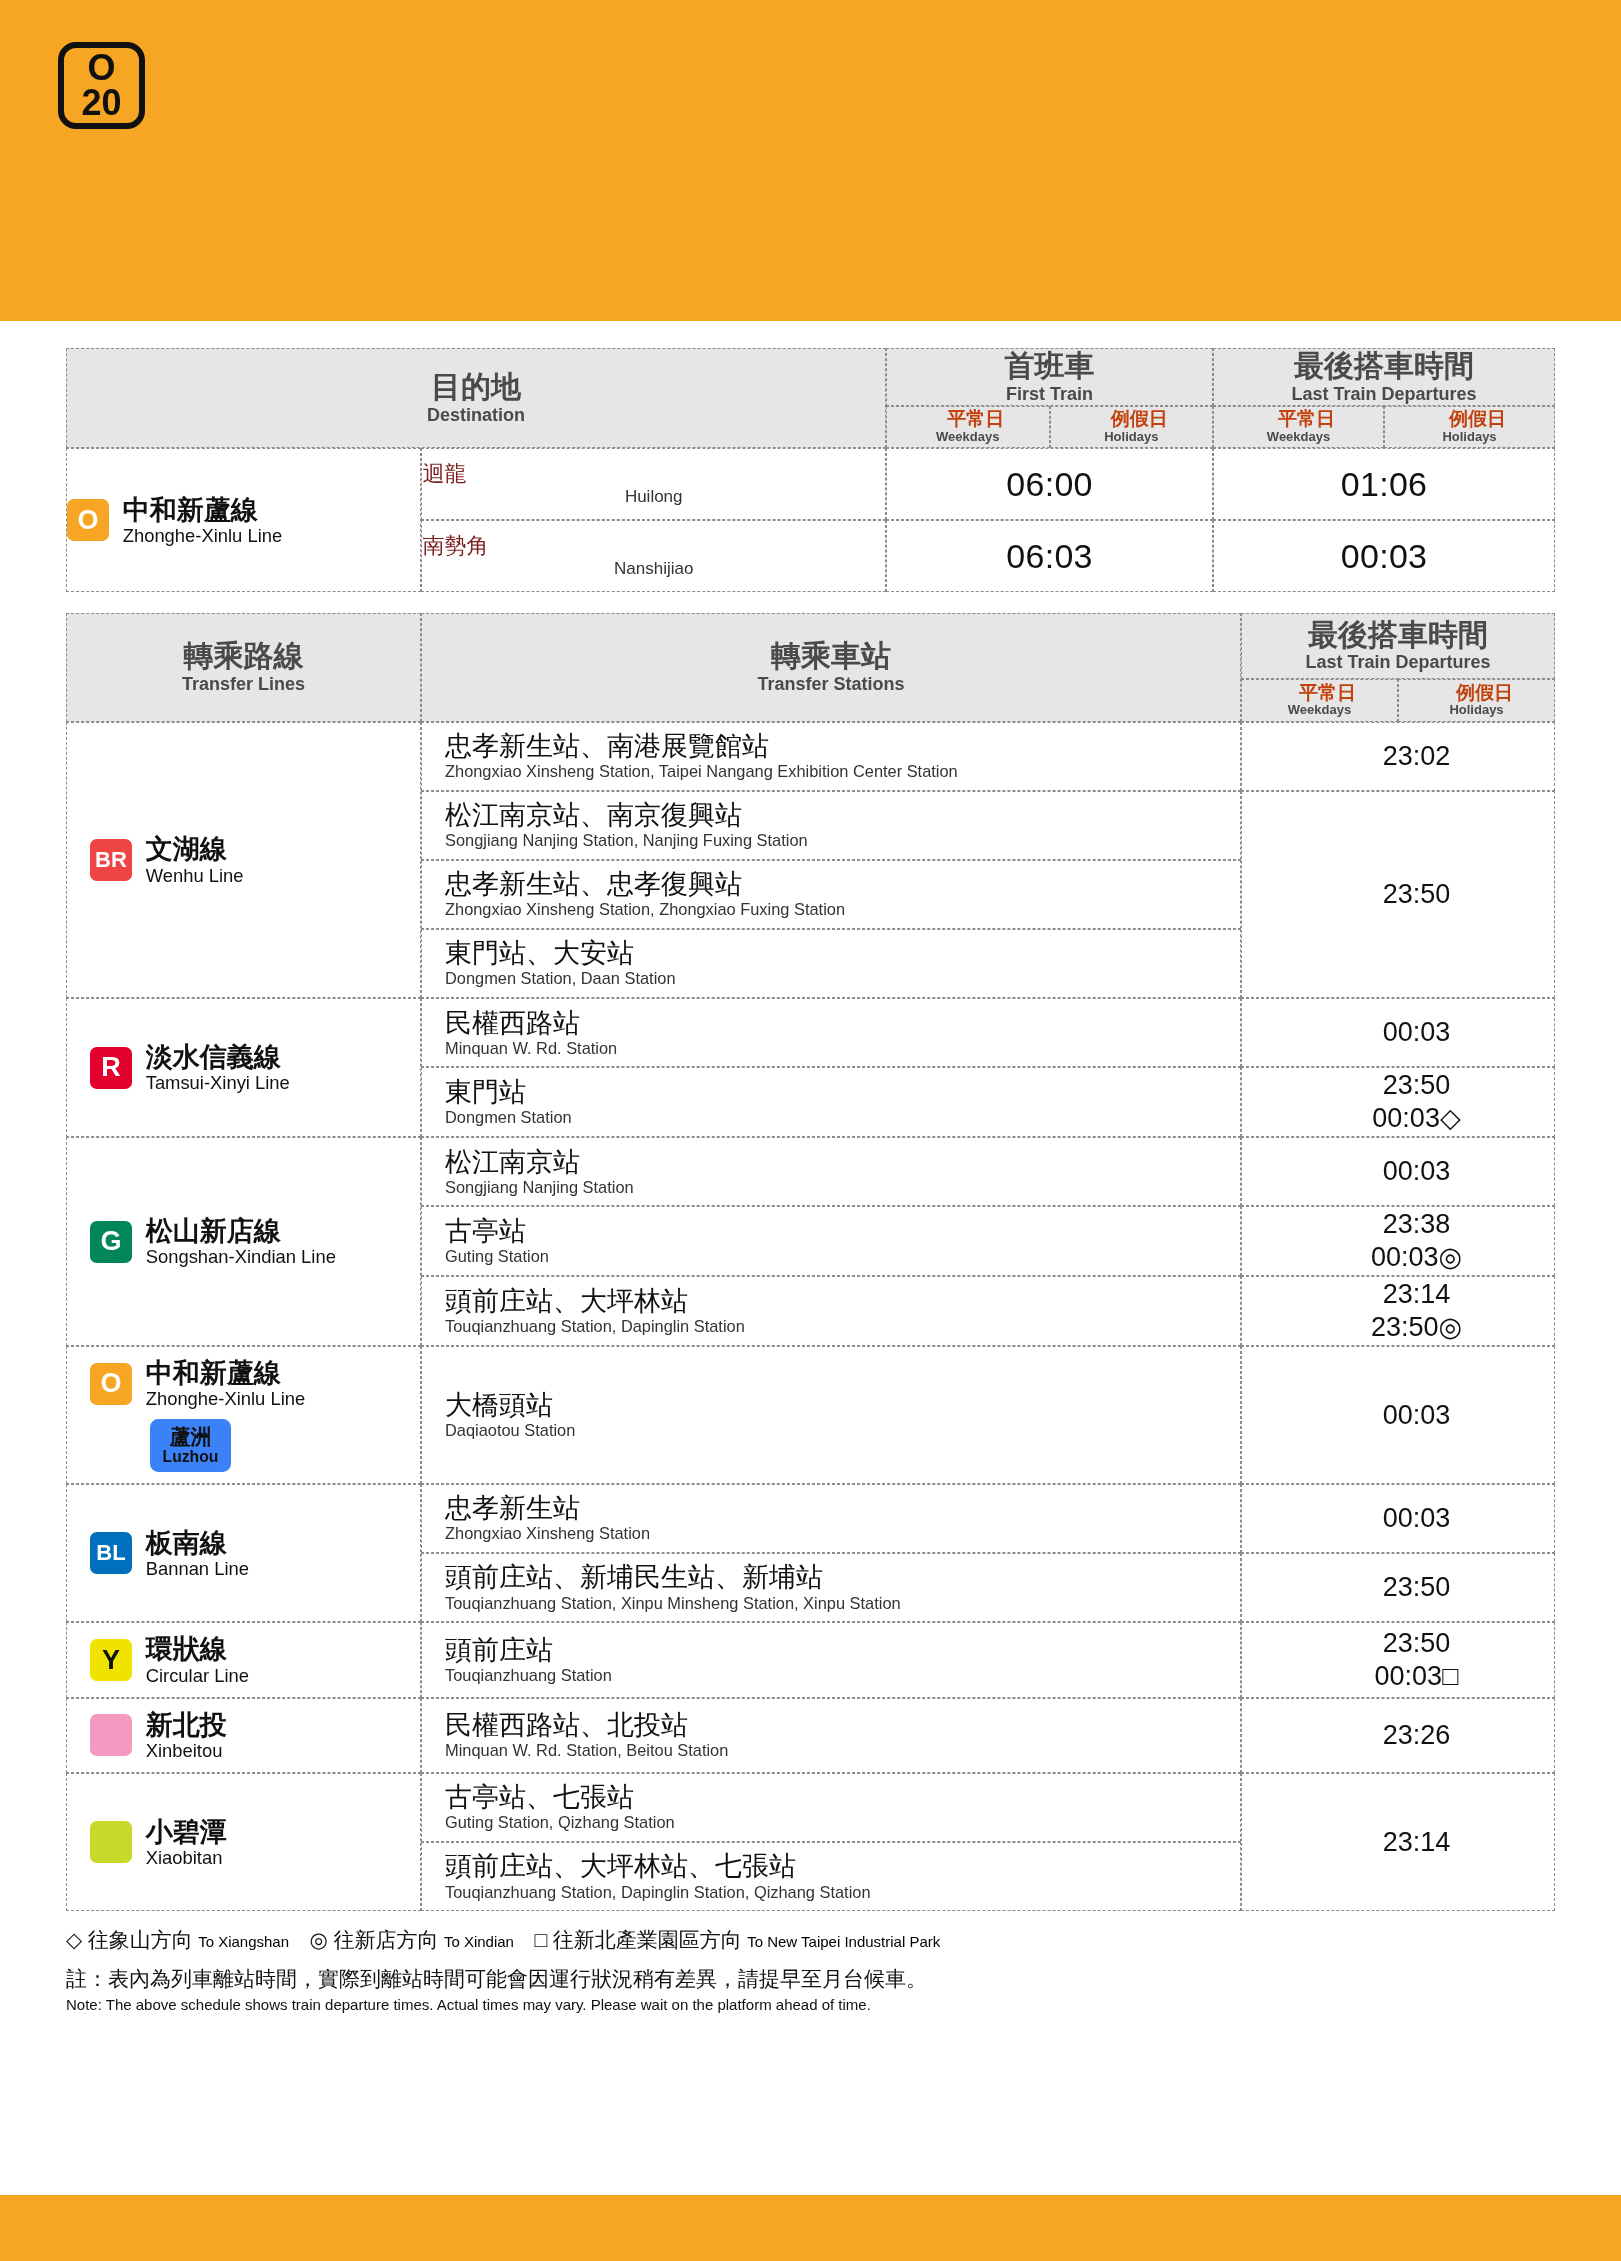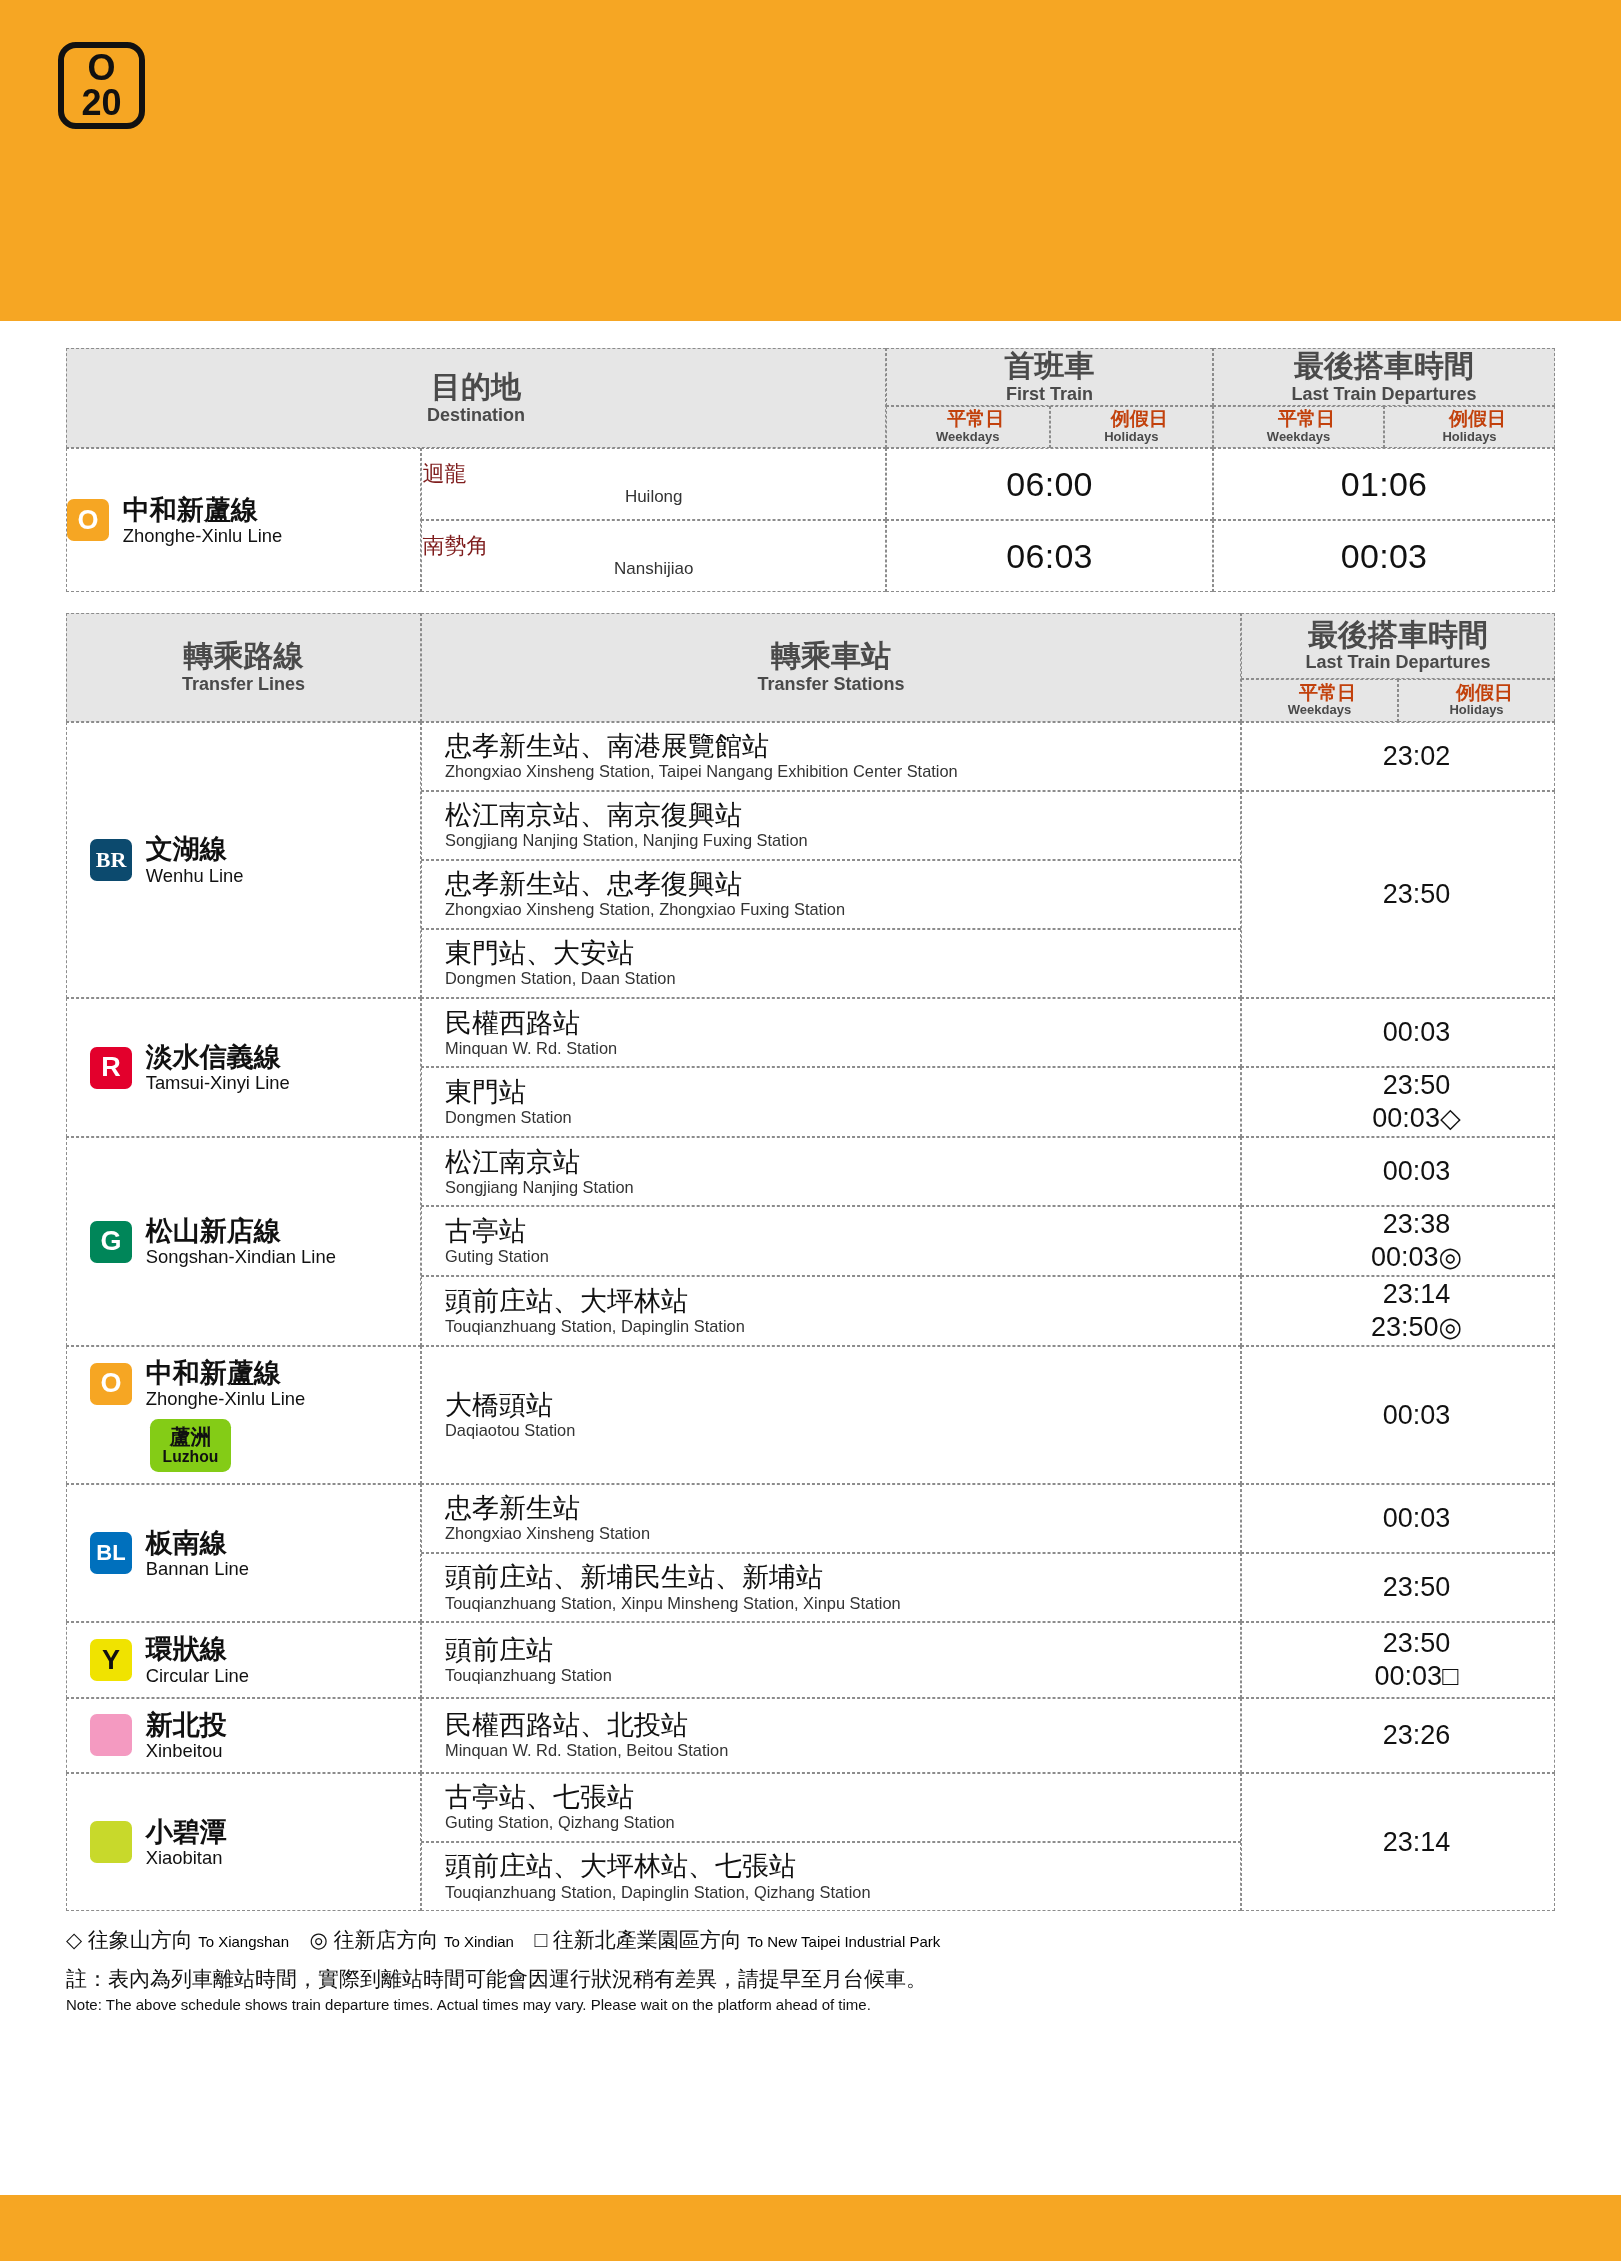--- a/index.html
+++ b/index.html
@@ -91,21 +91,21 @@
   
   .tbl2 { width: 1489px; margin-top: 20.5px; }
 
   .stn-cell { padding: 8.2px 0 8.2px 23px; }
   .stn-zh { font-size: 27px; color:#111; line-height: 1.15;}
   .stn-en { font-size: 16.4px; color:#333; line-height:1.2;}
 
   .luzhou-chip {
     margin-top: 9.6px; margin-left: 1.4px;
     width: 81px; height: 53px; border-radius: 8.2px;
-    background:#84cc16; display:flex; flex-direction:column;
+    background:#3b82f6; display:flex; flex-direction:column;
     align-items:center; justify-content:center; color:#111;
   }
   .luzhou-chip .lz-zh { font-size: 21px; font-weight:bold; line-height:1.05;}
   .luzhou-chip .lz-en { font-size: 15.7px; font-weight:bold; line-height:1.1;}
 
   .swatch { width:42px; height:42px; border-radius:6.8px; flex:0 0 auto; }
 
   
   .legend {
     margin-top: 15px;
@@ -233,21 +233,21 @@
         </td>
         <td class="hdr-cell" style="height:42px;width:157px;">
           <div class="hdr-sub-zh">例假日</div>
           <div class="hdr-sub-en">Holidays</div>
         </td>
       </tr>
 
       <tr>
         <td class="cell linecell" rowspan="4">
           <div class="line-row">
-            <div class="line-chip small-txt" style="background:#0c4a6e;color:#fff;font-family:Liberation Serif, serif;">
+            <div class="line-chip small-txt" style="background:#ef4444;color:#fff;">
               <span>BR</span>
             </div>
             <div class="line-names">
               <div class="ln-zh">文湖線</div>
               <div class="ln-en">Wenhu Line</div>
             </div>
           </div>
         </td>
         <td class="cell stn-cell" style="height:66px;">
           <div class="stn-zh">忠孝新生站、南港展覽館站</div>

